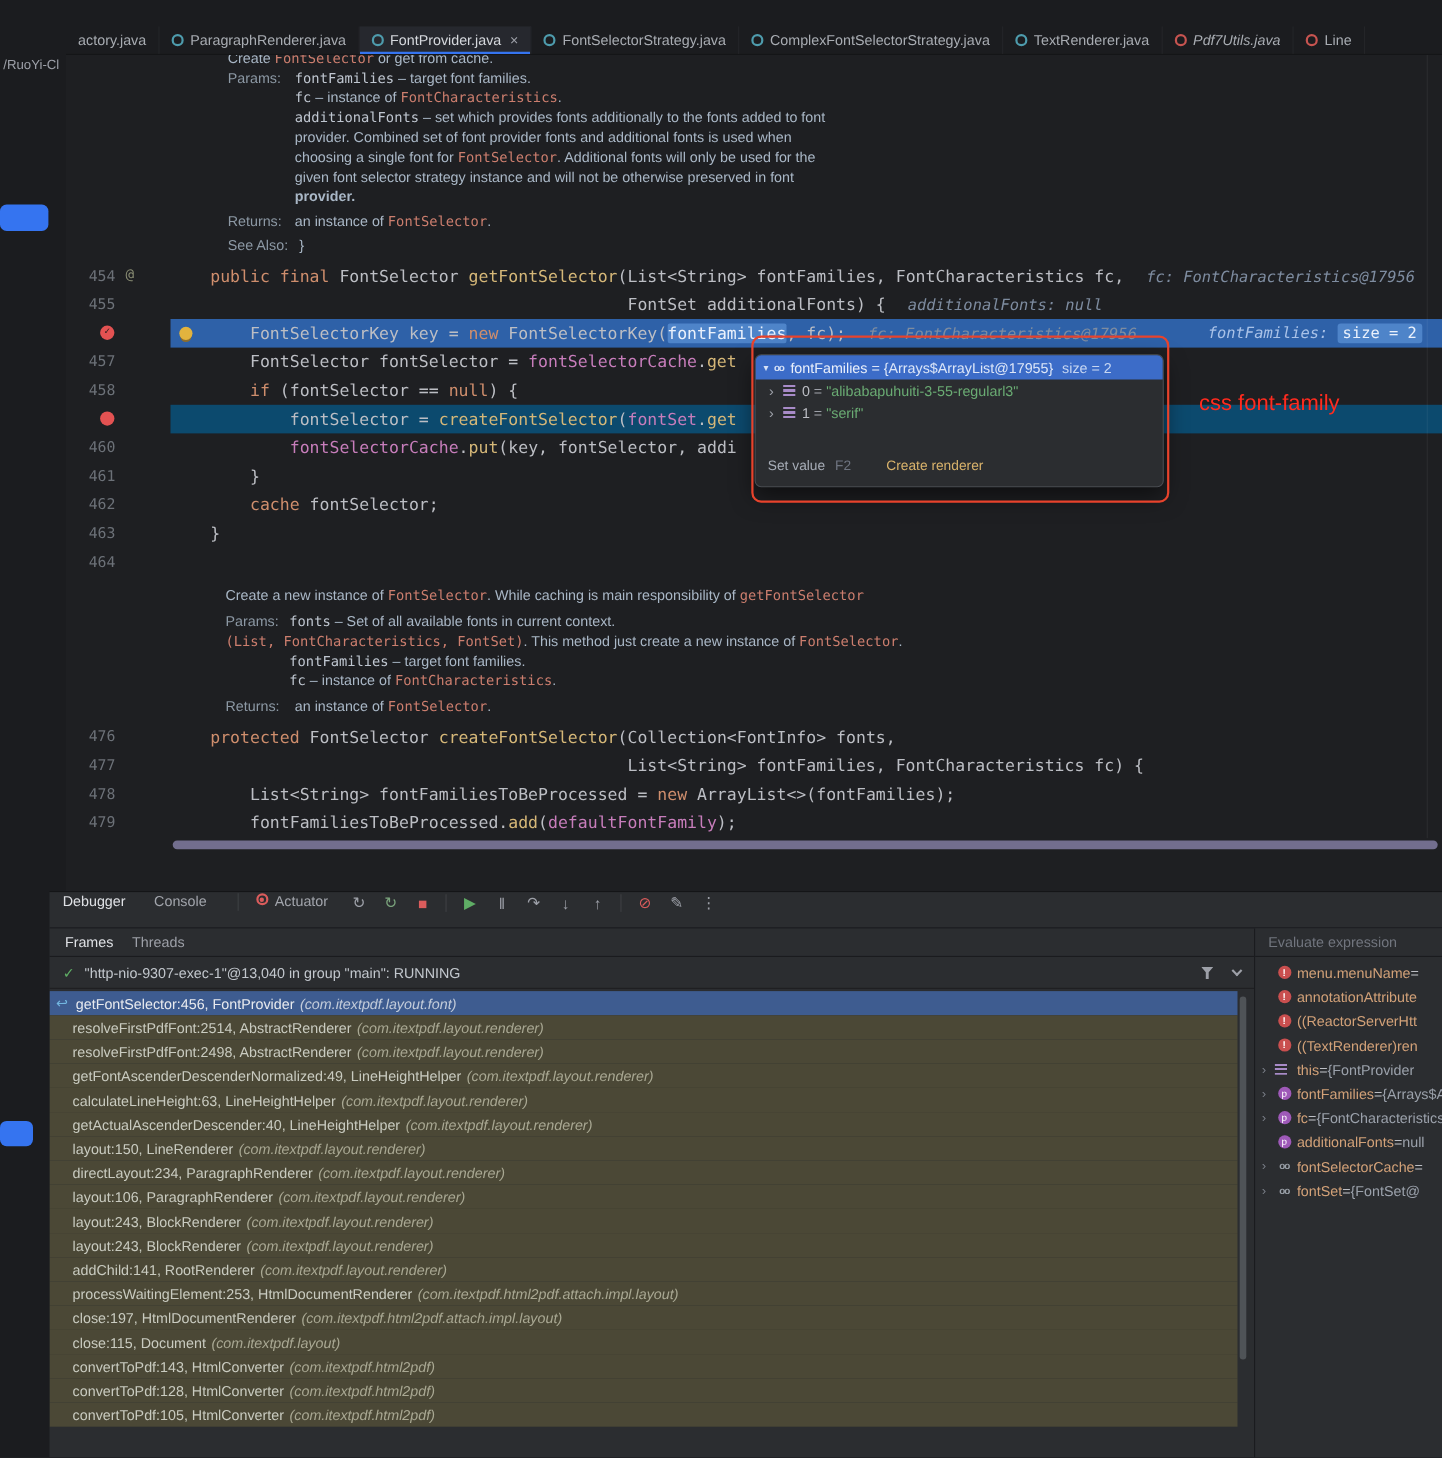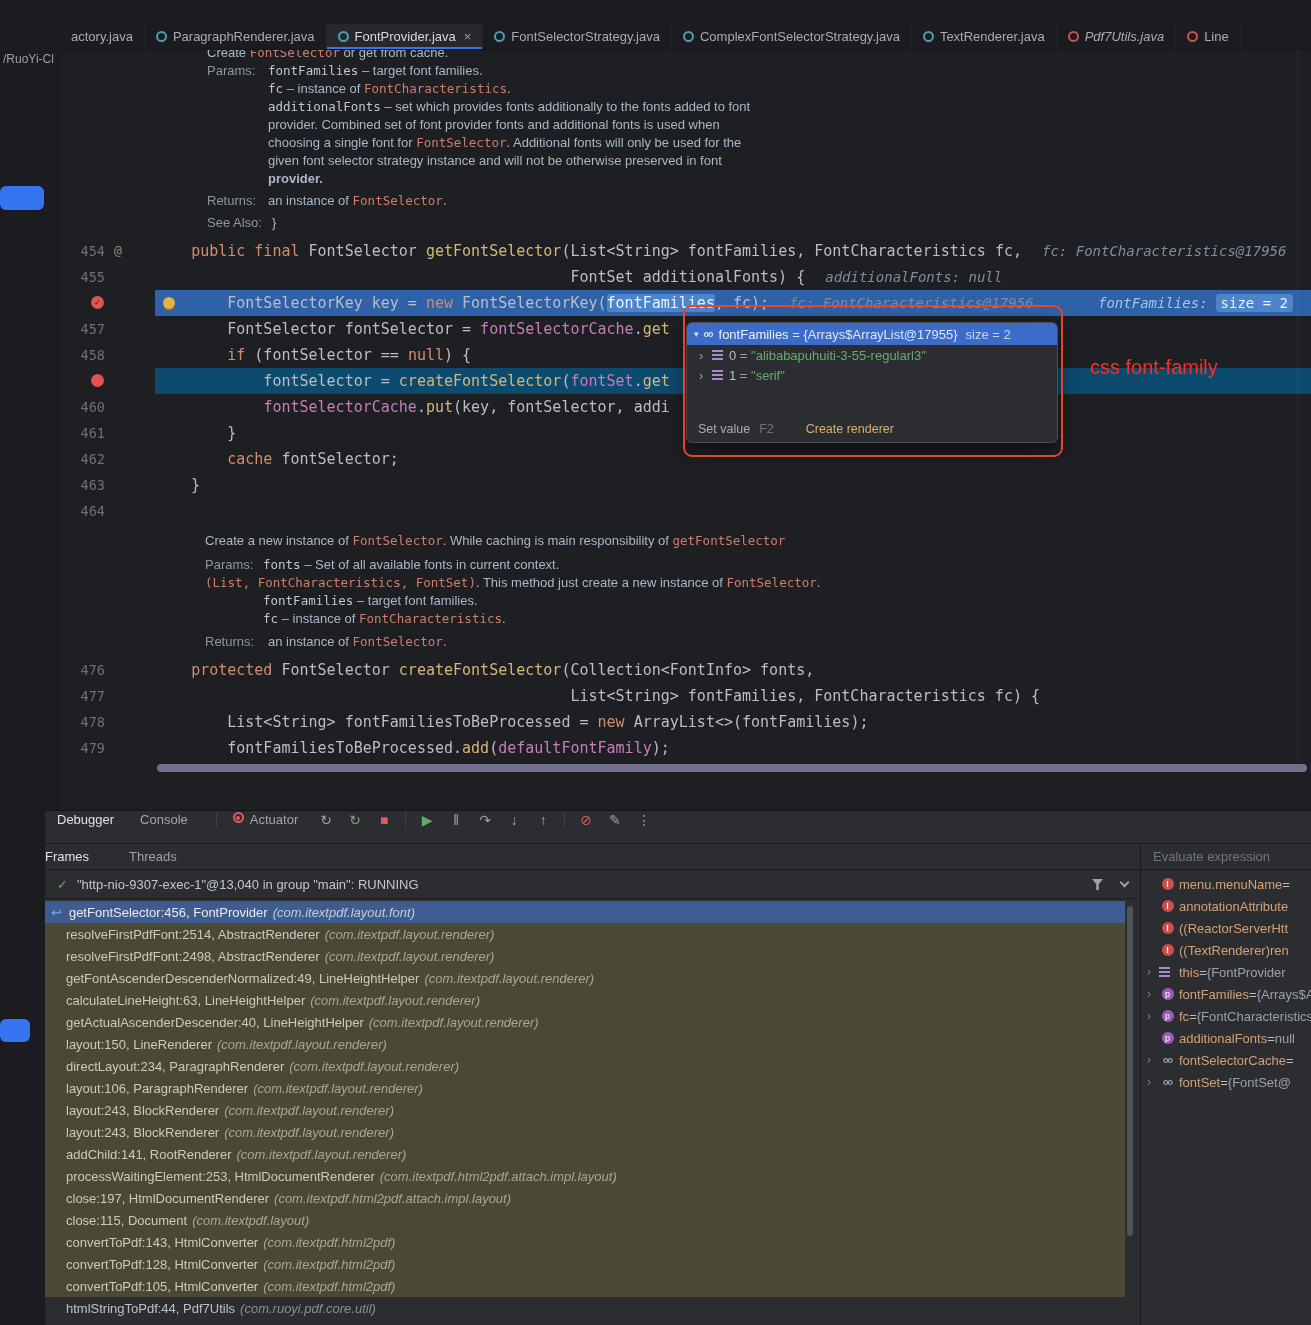--- a/index.html
+++ b/index.html
@@ -57,39 +57,39 @@
   .pp-head{height:22px;display:flex;align-items:center;background:#3C6CC8;border-radius:5px 5px 0 0;padding:0 7px;color:#EAF0FB;white-space:pre}
   .pp-exp{font-size:9px;margin-right:5px;color:#D7E2F7}
   .pp-glasses{font-weight:bold;font-size:9px;margin-right:6px;color:#D7E2F7;letter-spacing:-1px}
   .pp-val{color:#DCE6F8}
   .pp-size{color:#C6D6F2;margin-left:8px}
   .pp-item{height:20px;display:flex;align-items:center;padding-left:12px;color:#BCBEC4;white-space:pre}
   .pp-chev{color:#9DA0A8;font-size:13px;width:13px}
   .bars-icon{width:11px;height:10px;margin-right:6px;background:repeating-linear-gradient(180deg,#A88BC8 0 2px,rgba(0,0,0,0) 2px 4px);flex:0 0 11px}
   .pp-eq{color:#9DA0A8}
   .pp-str{color:#6AAB73}
-  .pp-actions{position:absolute;left:0;right:0;bottom:0;height:26px;display:flex;align-items:center;padding:0 11px;font-size:12.5px}
+  .pp-actions{position:absolute;left:0;right:0;bottom:0;height:26px;display:flex;align-items:flex-start;padding:0 11px;font-size:12.5px}
   .pp-setvalue{color:#A6ACB6}
   .pp-f2{color:#6E7480;margin-left:9px}
   .pp-create{color:#D8B26B;margin-left:32px}
   #annotation-box{position:absolute;left:623px;top:255px;width:380px;height:152px;border:2px solid #E8432C;border-radius:9px;z-index:11;pointer-events:none}
   #annotation-text{position:absolute;left:1030px;top:306px;color:#FF2B1F;font-size:20px;z-index:11}
 
   
   #bottom{position:absolute;left:0;top:810px;width:1311px;height:515px;background:#2B2D30;border-top:1px solid #141517}
   #dbg-header{position:absolute;left:45px;top:1px;right:0;height:32px;display:flex;align-items:flex-start;padding-left:12px;font-size:13px;border-bottom:1px solid #1A1B1E}
   .dbg-tab{margin-right:26px;color:#A2A5AC}
   .dbg-tab.active{color:#DFE1E5}
   .hsep{width:1px;height:16px;background:#3E4043;margin:0 16px 0 2px}
   .act-ic{width:11px;height:11px;border-radius:50%;border:2px solid #DB5C5C;position:relative;margin-right:6px;flex:0 0 11px}
   .act-ic::after{content:"";position:absolute;left:1.5px;top:1.5px;width:4px;height:4px;border-radius:50%;background:#DB5C5C}
   #dbg-icons{display:flex;align-items:center;margin-left:20px;gap:13px}
   .tb-ic{width:16px;text-align:center;font-size:14px}
   .tb-sep{width:1px;height:16px;background:#3E4043}
-  #subtabs{position:absolute;left:45px;top:33px;width:1095px;height:26px;display:flex;align-items:center;padding-left:0;gap:40px;font-size:13px;border-bottom:1px solid #1A1B1E}
+  #subtabs{position:absolute;left:45px;top:33px;width:1095px;height:26px;display:flex;align-items:center;padding-left:14px;gap:17px;font-size:13px;border-bottom:1px solid #1A1B1E}
   .subtab{color:#9DA0A8}
   .subtab.active{color:#DFE1E5}
   #thread-row{position:absolute;left:45px;top:60px;width:1095px;height:28px;display:flex;align-items:center;padding:0 12px;border-bottom:1px solid #1E1F22;font-size:13px;color:#C2C7CD;white-space:nowrap}
   .check{color:#5FAD65;font-weight:bold;margin-right:9px}
   .funnel{width:11px;height:11px;background:#9DA0A8;clip-path:polygon(0 0,100% 0,62% 45%,62% 100%,38% 100%,38% 45%);margin-left:auto}
   .tchev{width:7px;height:7px;border-right:2px solid #9DA0A8;border-bottom:2px solid #9DA0A8;transform:rotate(45deg);margin-left:18px;margin-top:-4px}
   #frames{position:absolute;left:45px;top:90px;width:1080px}
   .frame-row{height:22px;display:flex;align-items:center;padding-left:6px;font-size:13px;color:#BDC1C7;white-space:nowrap;overflow:hidden}
   .frame-row.olive{background:#4B4836;color:#C9CBC0}
   .frame-row.sel{background:#3E5C90;color:#E8EAEE}
@@ -415,24 +415,20 @@
         <span class="frame-pkg">(com.itextpdf.html2pdf)</span>
       </div>
       <div class="frame-row olive noicon">
         <span class="frame-txt">convertToPdf:128, HtmlConverter</span>
         <span class="frame-pkg">(com.itextpdf.html2pdf)</span>
       </div>
       <div class="frame-row olive noicon">
         <span class="frame-txt">convertToPdf:105, HtmlConverter</span>
         <span class="frame-pkg">(com.itextpdf.html2pdf)</span>
       </div>
-      <div class="frame-row noicon">
-        <span class="frame-txt">htmlStringToPdf:44, Pdf7Utils</span>
-        <span class="frame-pkg">(com.ruoyi.pdf.core.util)</span>
-      </div>
     </div>
   <div id="frames-scroll"></div>
 
   <div id="rpanel">
     <div id="rp-header">Evaluate expression</div>
     <div id="watches">
         <div class="watch-row">
           <span class="w-chev"></span>
           <span class="w-ic">
             <span class="err-ic">!</span>

